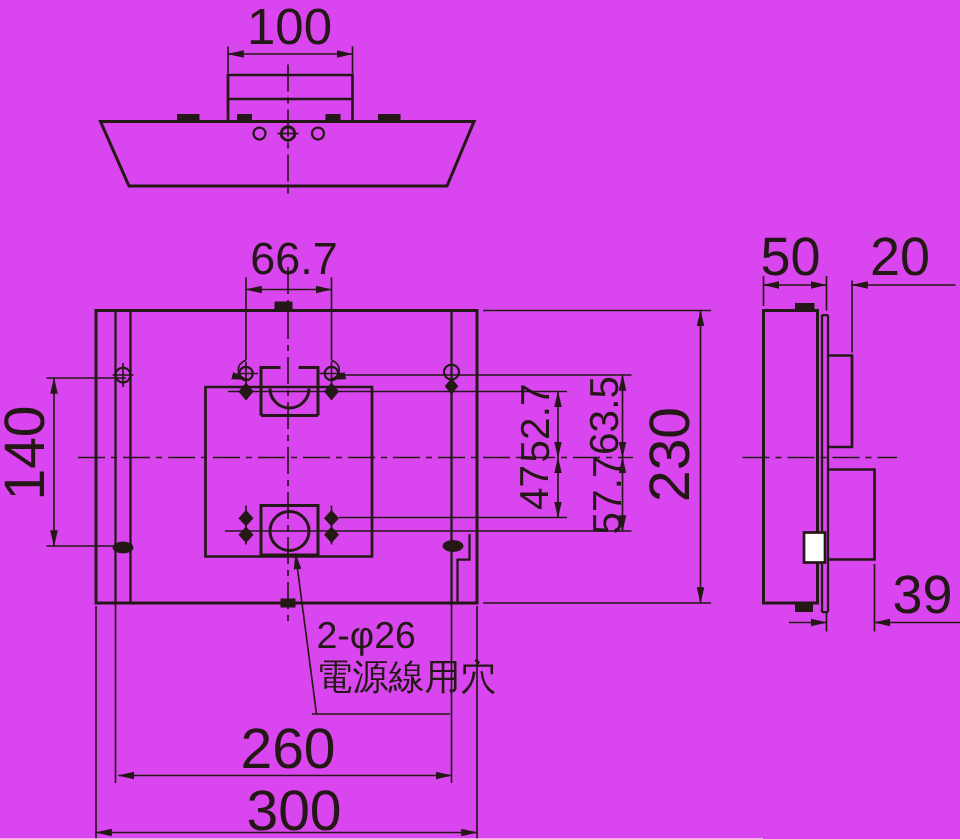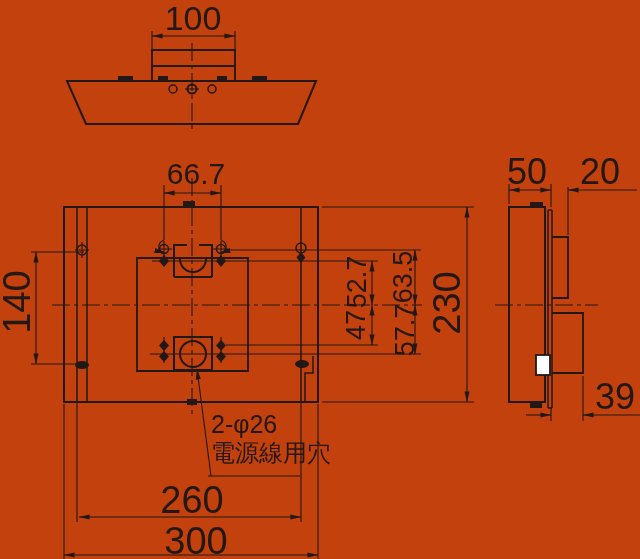--- a/index.html
+++ b/index.html
@@ -1,16 +1,16 @@
 <!DOCTYPE html>
 <html><head>
 <meta charset="utf-8">
 <style>
   html,body{margin:0;padding:0;background:#ffffff;}
-  .stage{position:relative;width:640px;height:559px;background:#c2410c;overflow:hidden;}
+  .stage{position:relative;width:640px;height:559px;background:#d946ef;overflow:hidden;}
   svg{display:block;}
   .o2   {fill:none;stroke:#231815;stroke-width:2;}
   .o18  {fill:none;stroke:#231815;stroke-width:1.8;}
   .o15  {fill:none;stroke:#231815;stroke-width:1.5;}
   .thin {fill:none;stroke:#231815;stroke-width:1.1;}
   .fillb{fill:#231815;stroke:none;}
   .wbox {fill:#ffffff;stroke:#231815;stroke-width:1.8;}
   .cl   {fill:none;stroke:#231815;stroke-width:1.1;stroke-dasharray:18 4 4 4;}
   text{fill:#231815;font-family:"Liberation Sans",sans-serif;text-anchor:middle;dominant-baseline:central;}
   .t34{font-size:34px;} .t30{font-size:30px;} .t38{font-size:38px;} .t36{font-size:36px;}

